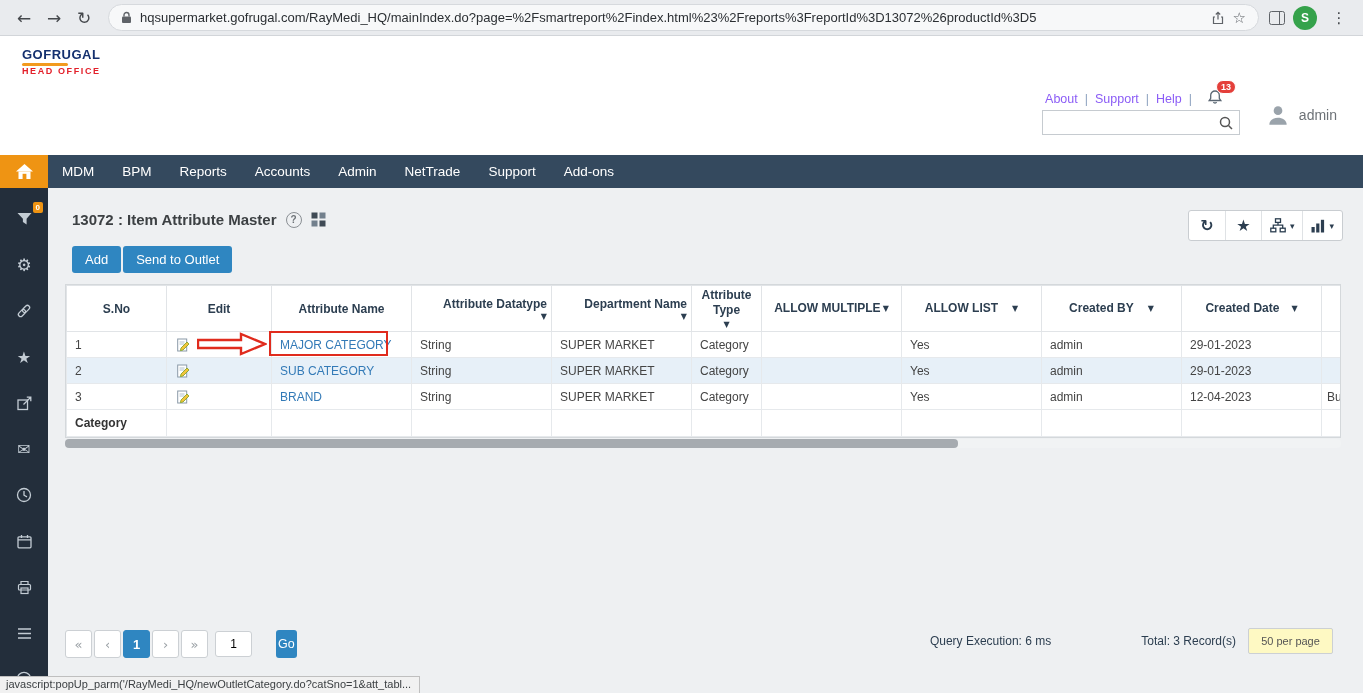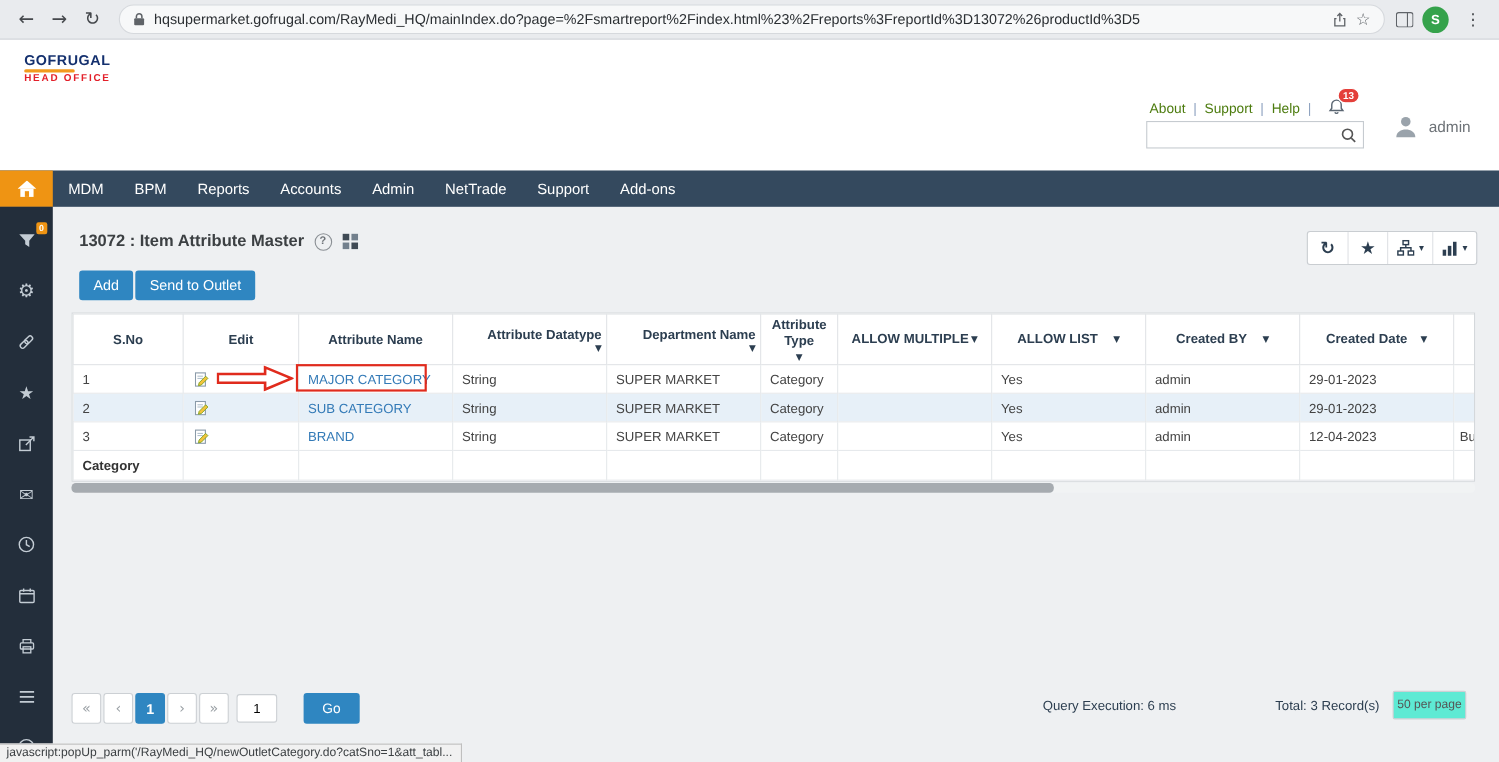--- a/index.html
+++ b/index.html
@@ -18,21 +18,21 @@
   
   .app-header{position:absolute;top:36px;left:0;width:100%;height:119px;background:#fff}
   .brand{position:absolute;left:22px;top:11px;cursor:pointer}
   .brand-name{font-size:13px;font-weight:bold;color:#14306e;letter-spacing:.5px}
   .brand-swoosh{width:46px;height:3px;background:#f29a1e;border-radius:2px;margin-top:1px}
   .brand-product{font-size:33px;font-weight:bold;line-height:1.02;letter-spacing:-.5px}
   .brand-product .red{color:#e3202a}
   .brand-product .blue{color:#2a3390}
   .brand-tagline{font-size:9px;font-weight:bold;color:#e3202a;letter-spacing:1.6px;text-align:right}
   .header-links{position:absolute;top:53px;right:140px;display:flex;align-items:center;gap:7px;font-size:12.5px}
-  .header-link{color:#4d7c0f;cursor:pointer}
+  .header-link{color:#8b5cf6;cursor:pointer}
   .sep{color:#8fa3c0}.sep::after{content:"|"}
   .bell-wrap{position:relative;margin-left:8px;cursor:pointer}
   .badge{position:absolute;top:-9px;right:-13px;background:#e43f3a;color:#fff;font-size:9px;font-weight:bold;border-radius:8px;padding:1px 4px;border:1px solid #fff}
   .search-box{position:absolute;top:74px;right:123px;width:198px;height:25px;background:#fff;border:1px solid #c6cbd0;display:flex;align-items:center;padding:0 6px}
   .search-input{flex:1;border:none;outline:none;font-size:12px;background:transparent;min-width:0}
   .user-chip{position:absolute;top:66px;right:26px;display:flex;align-items:center;gap:8px;cursor:pointer}
   .user-name{font-size:14px;color:#6d7277}
 
   
   .nav-bar{position:absolute;top:155px;left:0;width:100%;height:33px;background:#34495e;display:flex;align-items:stretch}
@@ -73,25 +73,25 @@
   .red-box{position:absolute;left:203px;top:46px;width:119px;height:25px;border:2px solid #e02b1d;pointer-events:none}
   .red-arrow{position:absolute;left:131px;top:47px;pointer-events:none}
   .hscroll{position:absolute;top:251px;left:17px;width:1276px;height:9px;background:#f1f3f4;border-radius:4px;cursor:pointer}
   .hscroll-thumb{width:893px;height:9px;background:#a6abb0;border-radius:4px}
 
   
   .pagination{position:absolute;bottom:18px;left:17px;display:flex;align-items:center}
   .page-btn{width:27px;height:28px;border:1px solid #ccd0d4;background:#fff;color:#9aa0a5;font-size:13px;display:flex;align-items:center;justify-content:center;border-radius:3px;margin-right:2px;cursor:pointer}
   .page-btn.active{background:#2f86c1;color:#fff;border-color:#2f86c1;font-weight:bold}
   .page-input{width:37px;height:26px;border:1px solid #ccd0d4;border-radius:3px;text-align:center;font-size:12px;margin-left:5px}
-  .go-btn{margin-left:24px;height:28px;padding:0 17px;background:#2f86c1;color:#fff;border:none;border-radius:3px;font-size:12.5px;cursor:pointer}
+  .go-btn{margin-left:24px;height:28px;padding:0 2px;background:#2f86c1;color:#fff;border:none;border-radius:3px;font-size:12.5px;cursor:pointer}
   .stats{position:absolute;bottom:22px;right:30px;display:flex;align-items:center}
   .stat-strong{font-size:12px;font-weight:normal;color:#2c3e50}
   .stat-total{margin-left:90px}
-  .per-page{margin-left:12px;width:67px;height:26px;border:1px solid #ccd0d4;background:#5eead4;font-size:11px;color:#555;display:flex;align-items:center;justify-content:center;border-radius:2px;cursor:pointer}
+  .per-page{margin-left:12px;width:85px;height:26px;border:1px solid #ccd0d4;background:#fef9c3;font-size:11px;color:#555;display:flex;align-items:center;justify-content:center;border-radius:2px;cursor:pointer}
 
   
   .status-popup{position:absolute;left:0;bottom:0;height:17px;background:#f1f1f1;border:1px solid #bfbfbf;border-left:none;border-bottom:none;font-size:11px;color:#3c4043;padding:1px 8px 0 6px;white-space:nowrap;z-index:9}
 </style>
 </head>
 <body>
 
 <div class="browser-bar">
   <span class="nav-btn glyph">←</span>
   <span class="nav-btn glyph">→</span>

